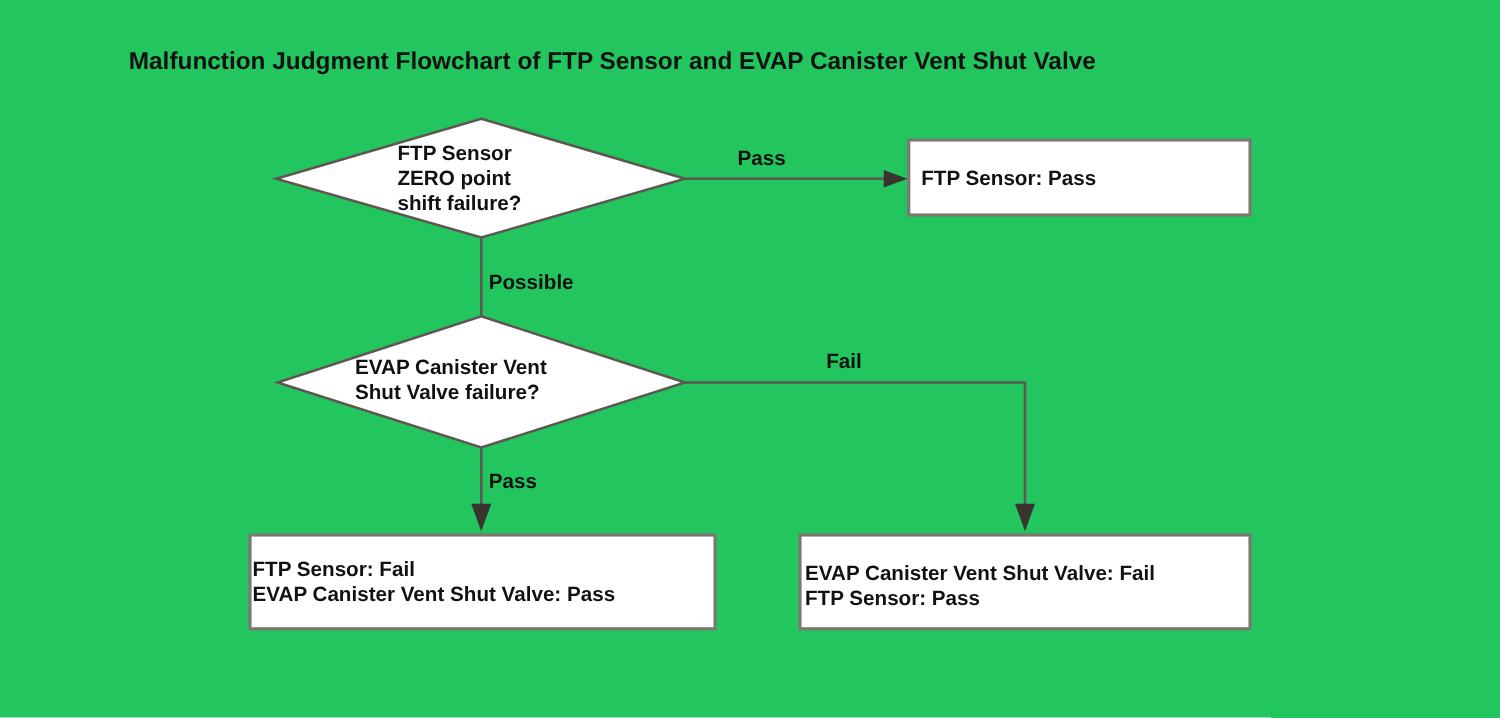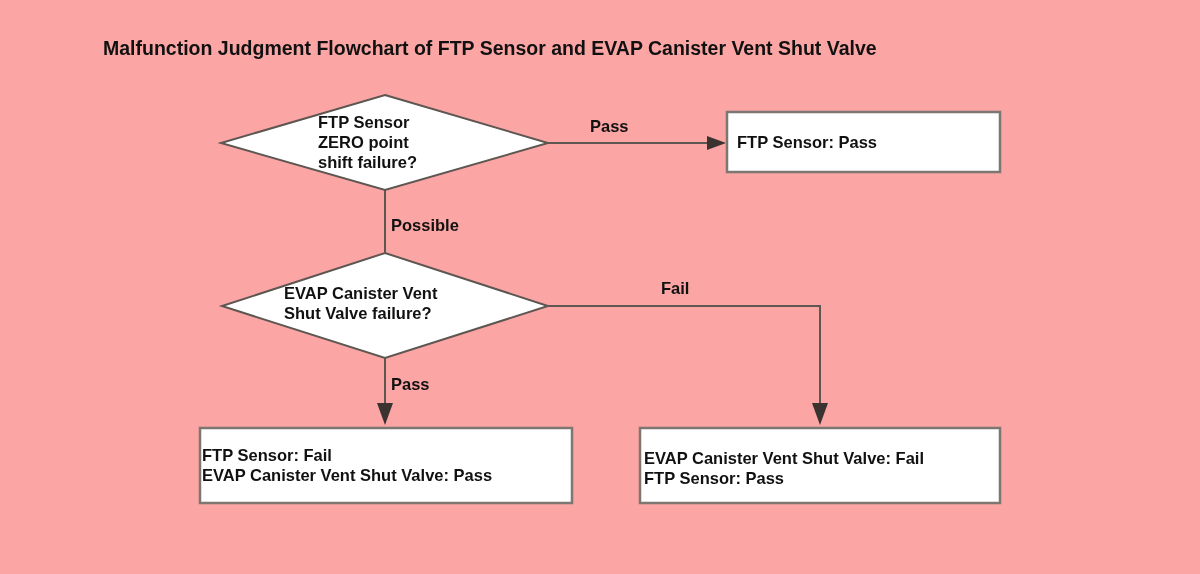--- a/index.html
+++ b/index.html
@@ -10,21 +10,21 @@
   body {
     width: 1200px;
     height: 574px;
     font-family: "Liberation Sans", sans-serif;
     overflow: hidden;
   }
   #flow-root {
     position: relative;
     width: 1200px;
     height: 574px;
-    background: #fca5a5;
+    background: #22c55e;
   }
   svg.flow-canvas {
     position: absolute;
     top: 0;
     left: 0;
     width: 1200px;
     height: 574px;
     display: block;
   }
   .shape-outline {

